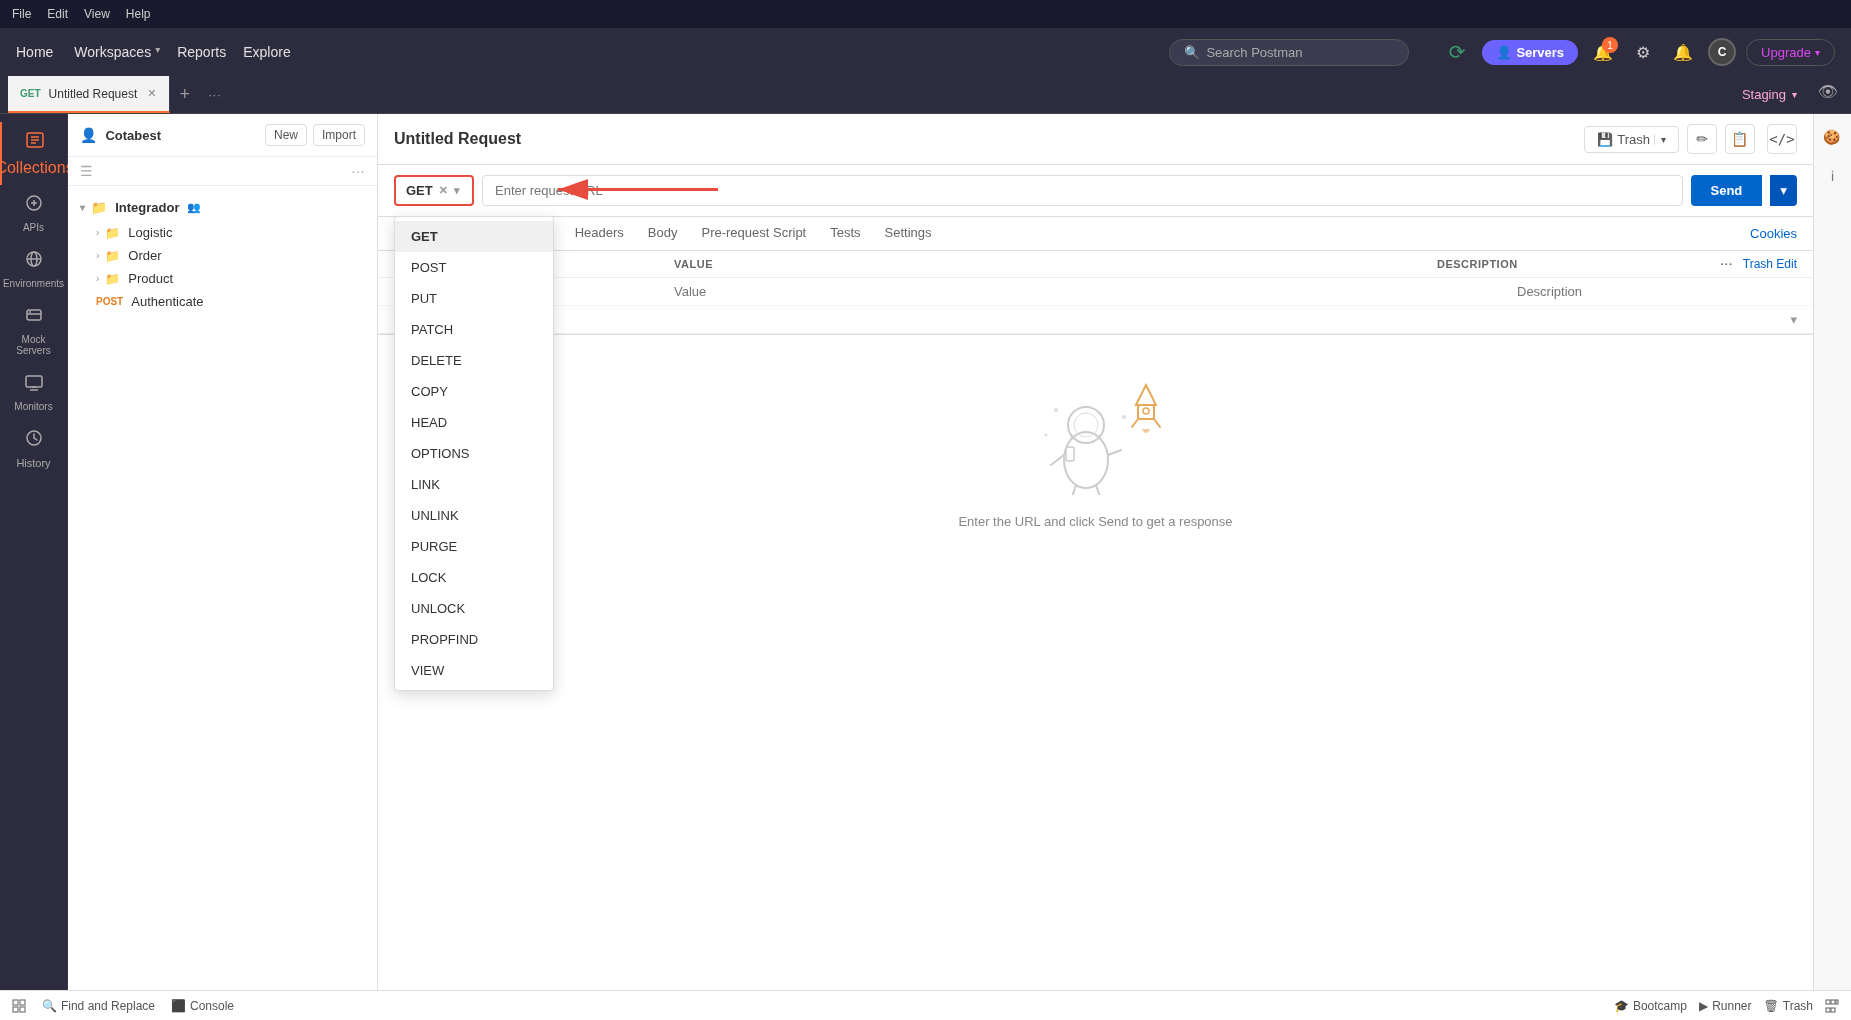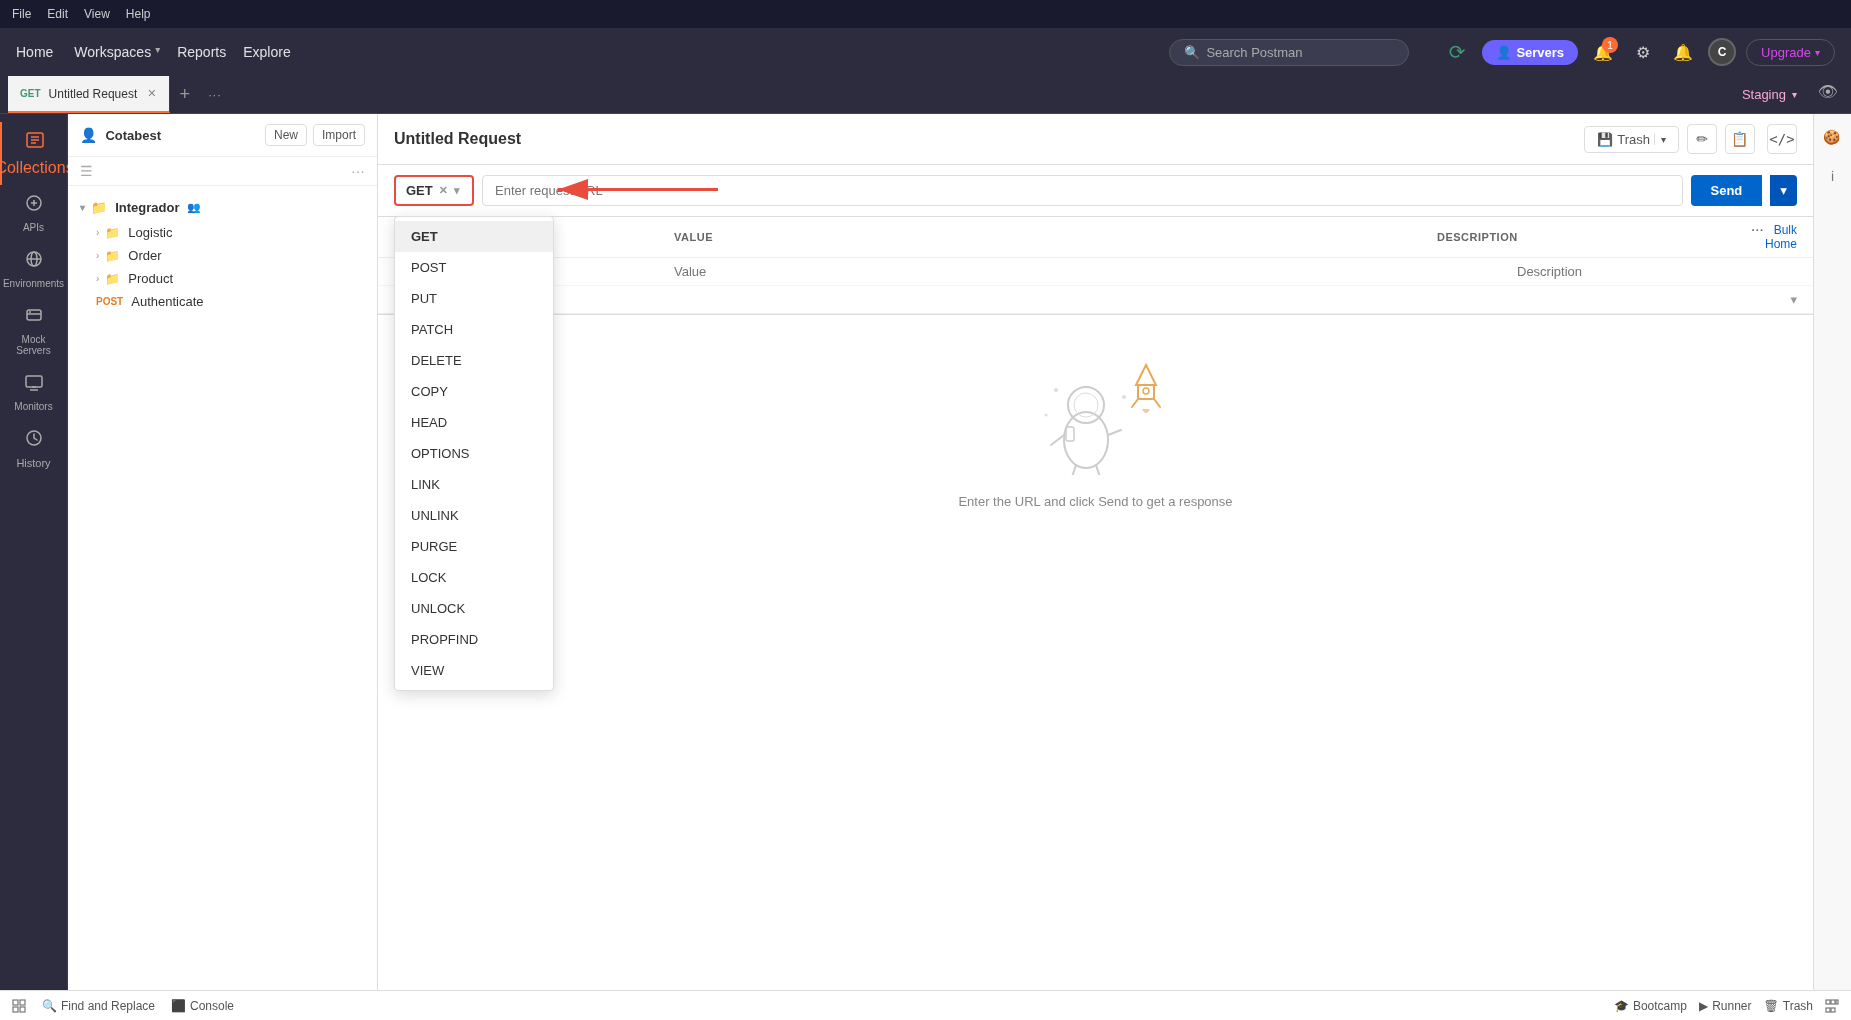--- a/index.html
+++ b/index.html
@@ -722,29 +722,40 @@
           <defs>
             <marker id="arrowhead" markerWidth="10" markerHeight="7" refX="10" refY="3.5" orient="auto">
               <polygon points="0 0, 10 3.5, 0 7" fill="#e74c3c"></polygon>
             </marker>
           </defs>
           <line x1="170" y1="20" x2="10" y2="20" stroke="#e74c3c" stroke-width="3" marker-end="url(#arrowhead)"></line>
         </svg>
       </div>
     </div>
 
+    <div class="request-tabs">
+      <div class="req-tab active">Params</div>
+      <div class="req-tab">Authorization</div>
+      <div class="req-tab">Headers</div>
+      <div class="req-tab">Body</div>
+      <div class="req-tab">Pre-request Script</div>
+      <div class="req-tab">Tests</div>
+      <div class="req-tab">Settings</div>
+      <div style="flex:1;"></div>
+      <span style="color:#0066cc; font-size:13px; cursor:pointer;">Cookies</span>
+    </div>
 
     <div class="params-section">
       <div class="params-table-header">
         <div class="params-col-key">KEY</div>
         <div class="params-col-value">VALUE</div>
         <div class="params-col-desc">DESCRIPTION</div>
         <div class="params-col-actions">
           <span style="cursor:pointer; margin-right:6px;">···</span>
-          <span class="bulk-edit">Bulk Home</span>
+          <span class="bulk-edit">Trash Edit</span>
         </div>
       </div>
       <div class="params-row">
         <div class="params-col-key">
           <input class="params-input" type="text" placeholder="Key" style="">
         </div>
         <div class="params-col-value">
           <input class="params-input" type="text" placeholder="Value" style="">
         </div>
         <div class="params-col-desc" style="flex:none; width:280px;">

